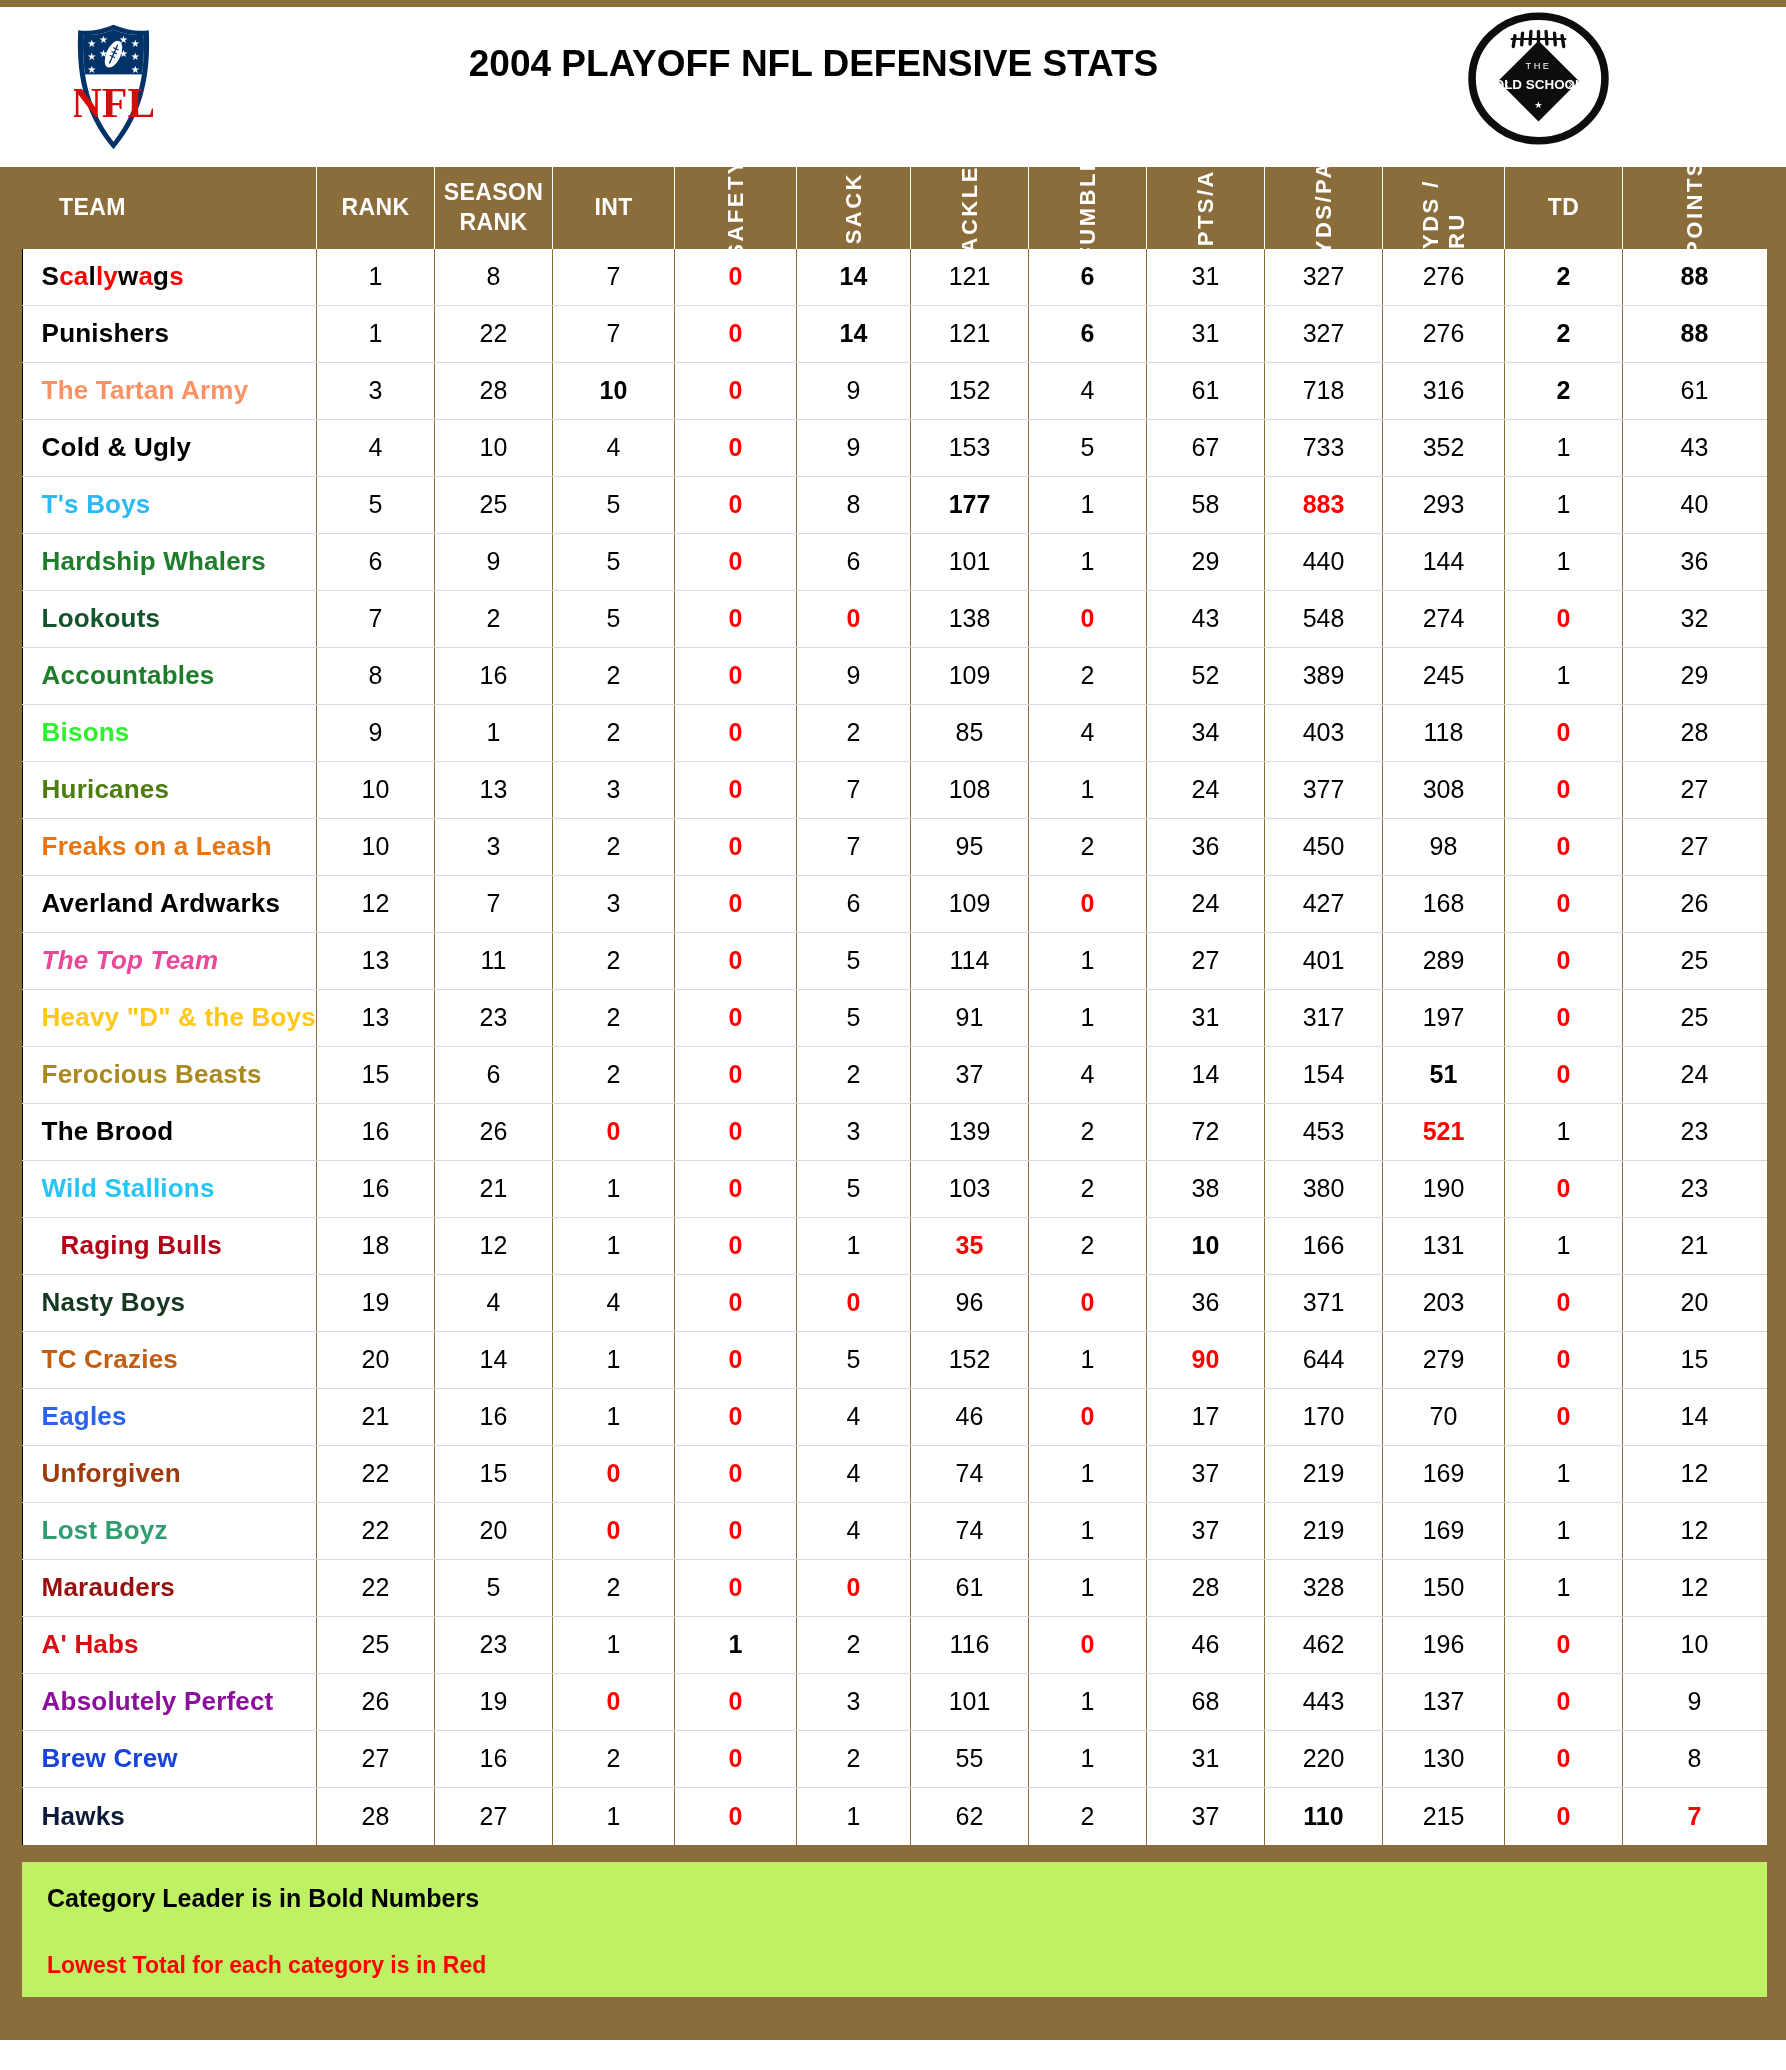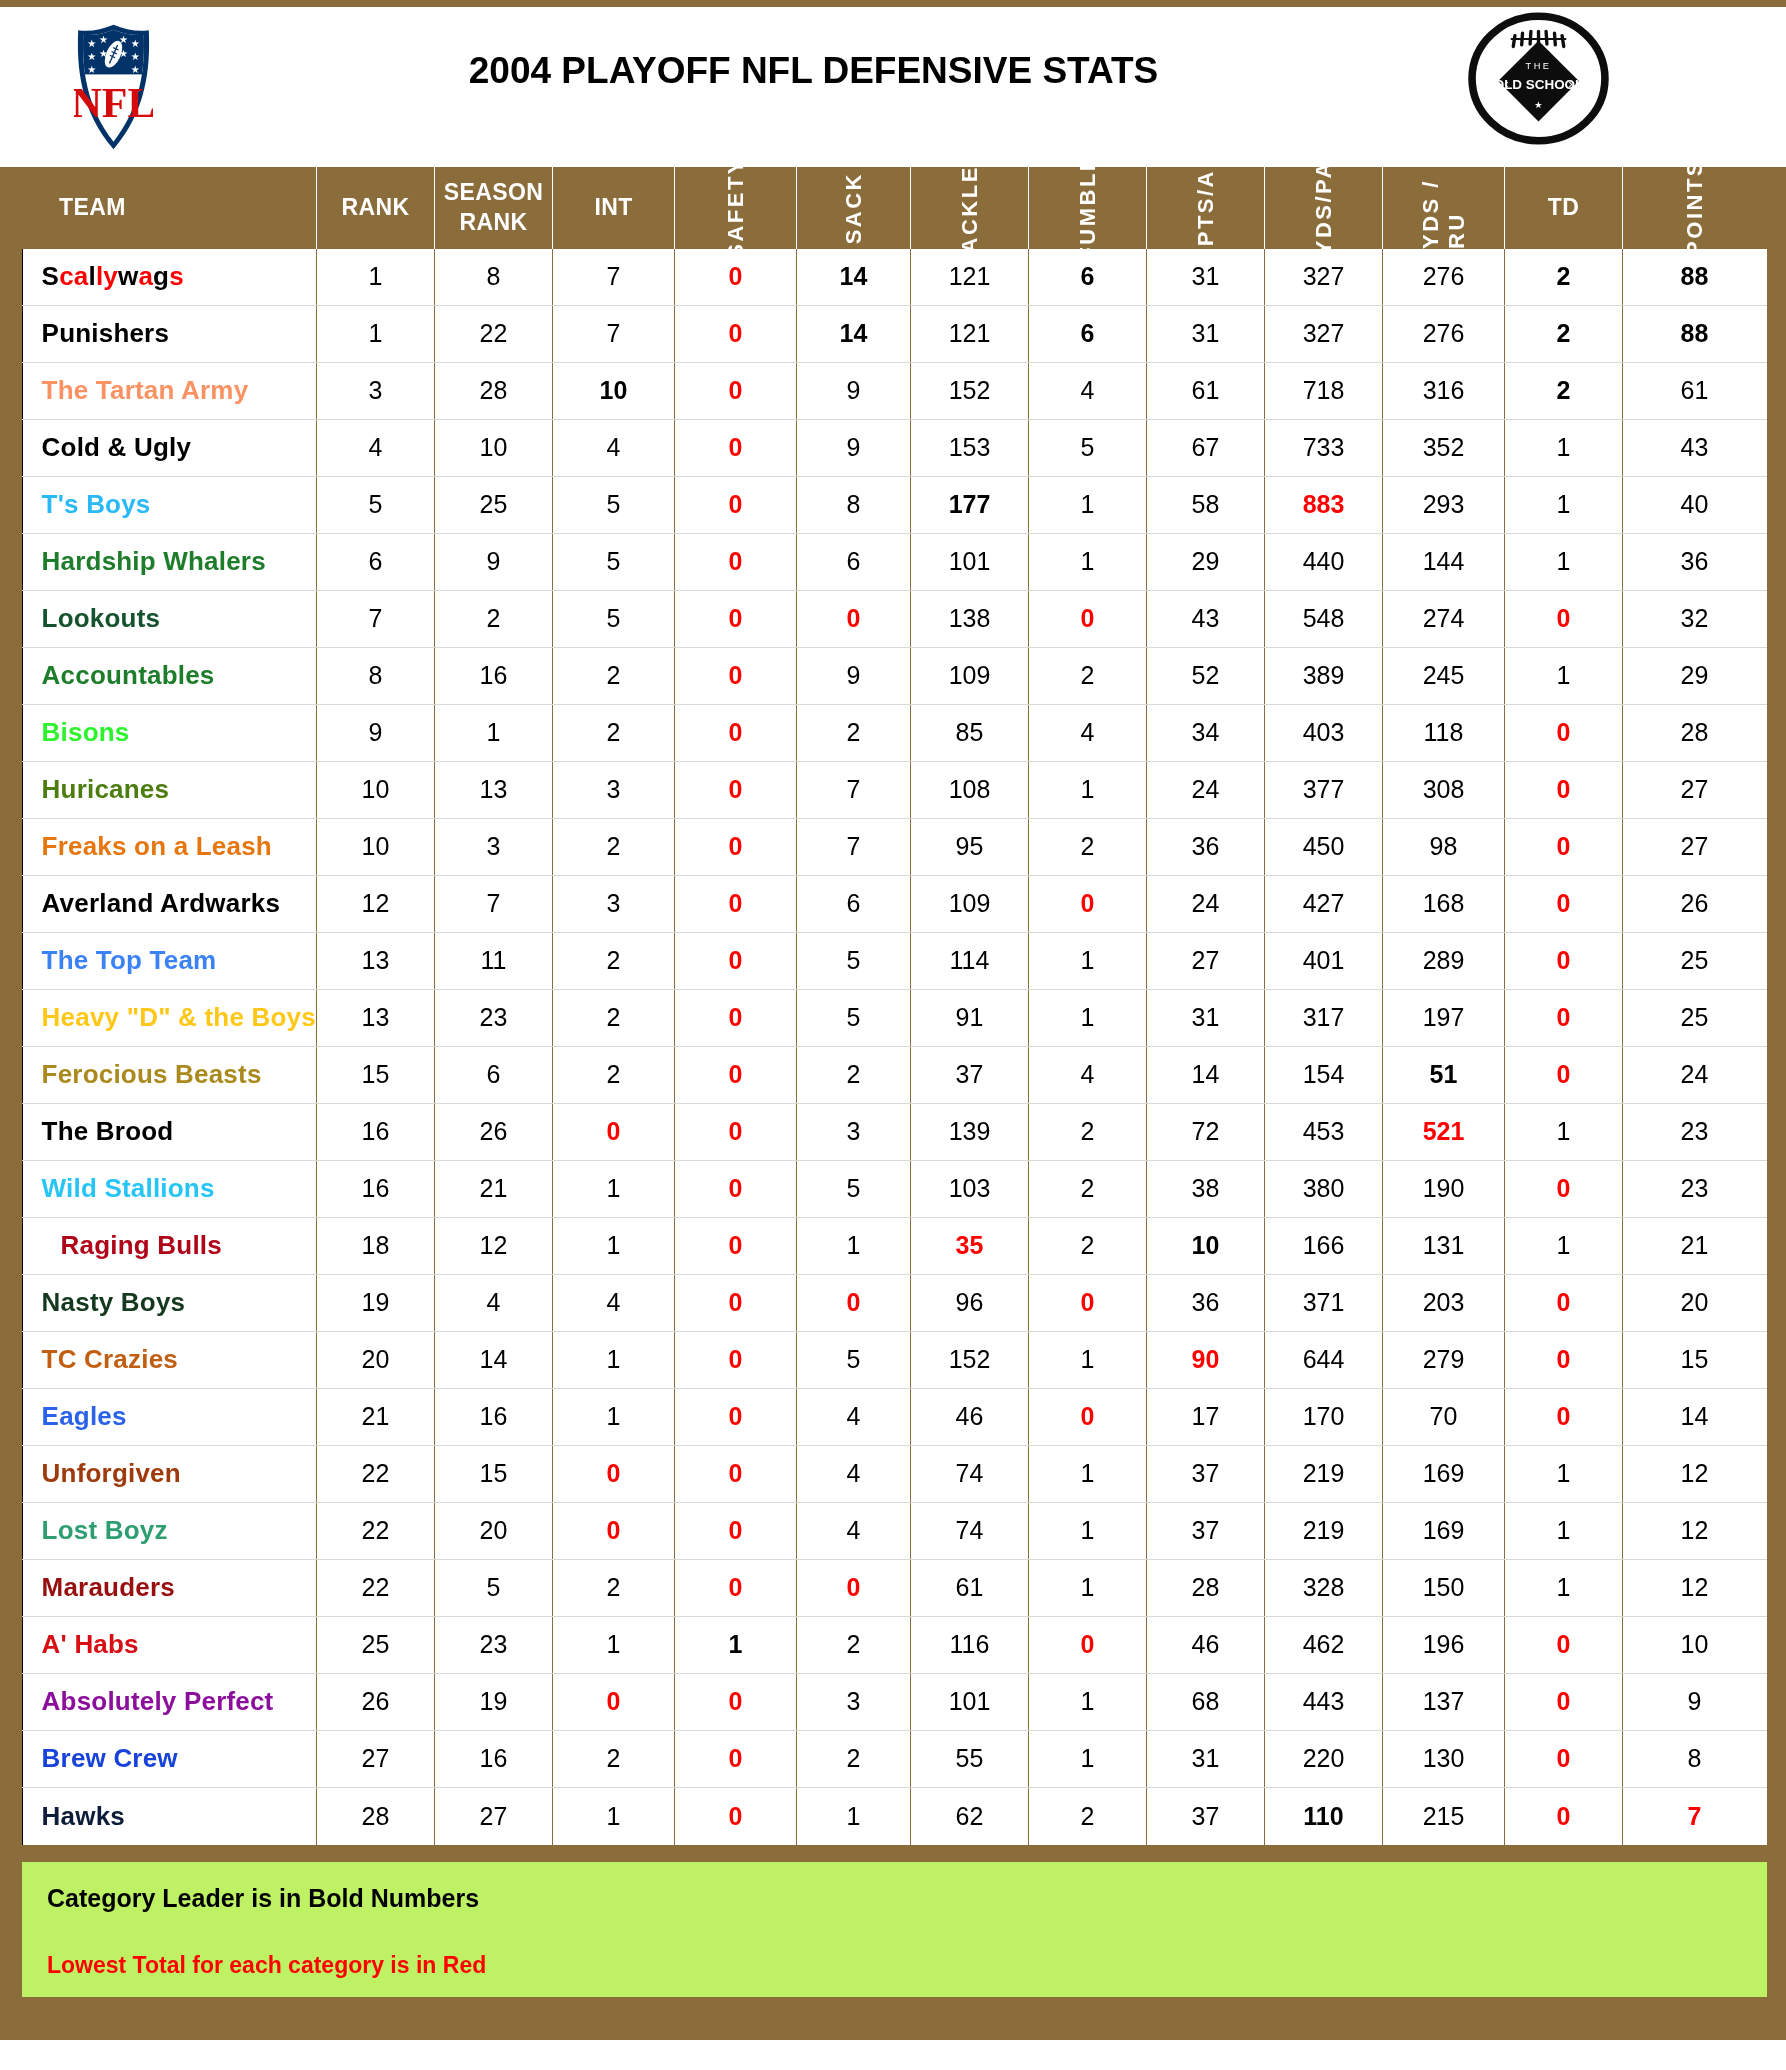--- a/index.html
+++ b/index.html
@@ -9,21 +9,21 @@
   html,body{margin:0;padding:0;}
   body{
     width:1787px;height:2070px;background:#fff;position:relative;
     font-family:"Liberation Sans",sans-serif;color:#000;overflow:hidden;
   }
   .top-bar{height:6.7px;background:var(--brown);}
   .header{height:160px;position:relative;background:#fff;}
   .nfl-logo{position:absolute;left:74px;top:15px;width:79px;height:130px;}
   .os-logo{position:absolute;right:177px;top:3.4px;width:143px;height:137px;}
   .title{
-    position:absolute;left:0;right:160px;top:43px;text-align:center;
+    position:absolute;left:0;right:160px;top:36px;text-align:center;
     font-size:37px;font-weight:bold;letter-spacing:0;
   }
   .table{width:1787px;box-sizing:border-box;border-left:22px solid var(--brown);border-right:20px solid var(--brown);}
   .thead{display:grid;grid-template-columns:var(--cols);height:82px;background:var(--brown);}
   .hcell{display:flex;align-items:center;justify-content:center;color:#fff;font-weight:bold;border-right:1.7px solid #fff;overflow:hidden;}
   .hcell:last-child{border-right:none;}
   .hcell.horiz span{font-size:23px;text-align:center;line-height:1.3;letter-spacing:0.4px;}
   .hcell.vert span{writing-mode:vertical-rl;transform:rotate(180deg);font-size:22px;letter-spacing:2.5px;font-weight:bold;}
   .hcell.col-team{justify-content:flex-start;padding-left:37px;}
   .tbody .trow{display:grid;grid-template-columns:var(--cols);height:57px;border-bottom:0.8px solid #D9D9D9;background:#fff;box-sizing:border-box;}
@@ -350,21 +350,21 @@
         <div class="cell num">109</div>
         <div class="cell num low">0</div>
         <div class="cell num">24</div>
         <div class="cell num">427</div>
         <div class="cell num">168</div>
         <div class="cell num low">0</div>
         <div class="cell num">26</div>
       </div>
       <div class="trow">
         <div class="cell team-cell">
-          <span style="color: #3b82f6;">The Top Team</span>
+          <span style="color: #ec4899; font-style: italic;">The Top Team</span>
         </div>
         <div class="cell num">13</div>
         <div class="cell num">11</div>
         <div class="cell num">2</div>
         <div class="cell num low">0</div>
         <div class="cell num">5</div>
         <div class="cell num">114</div>
         <div class="cell num">1</div>
         <div class="cell num">27</div>
         <div class="cell num">401</div>

